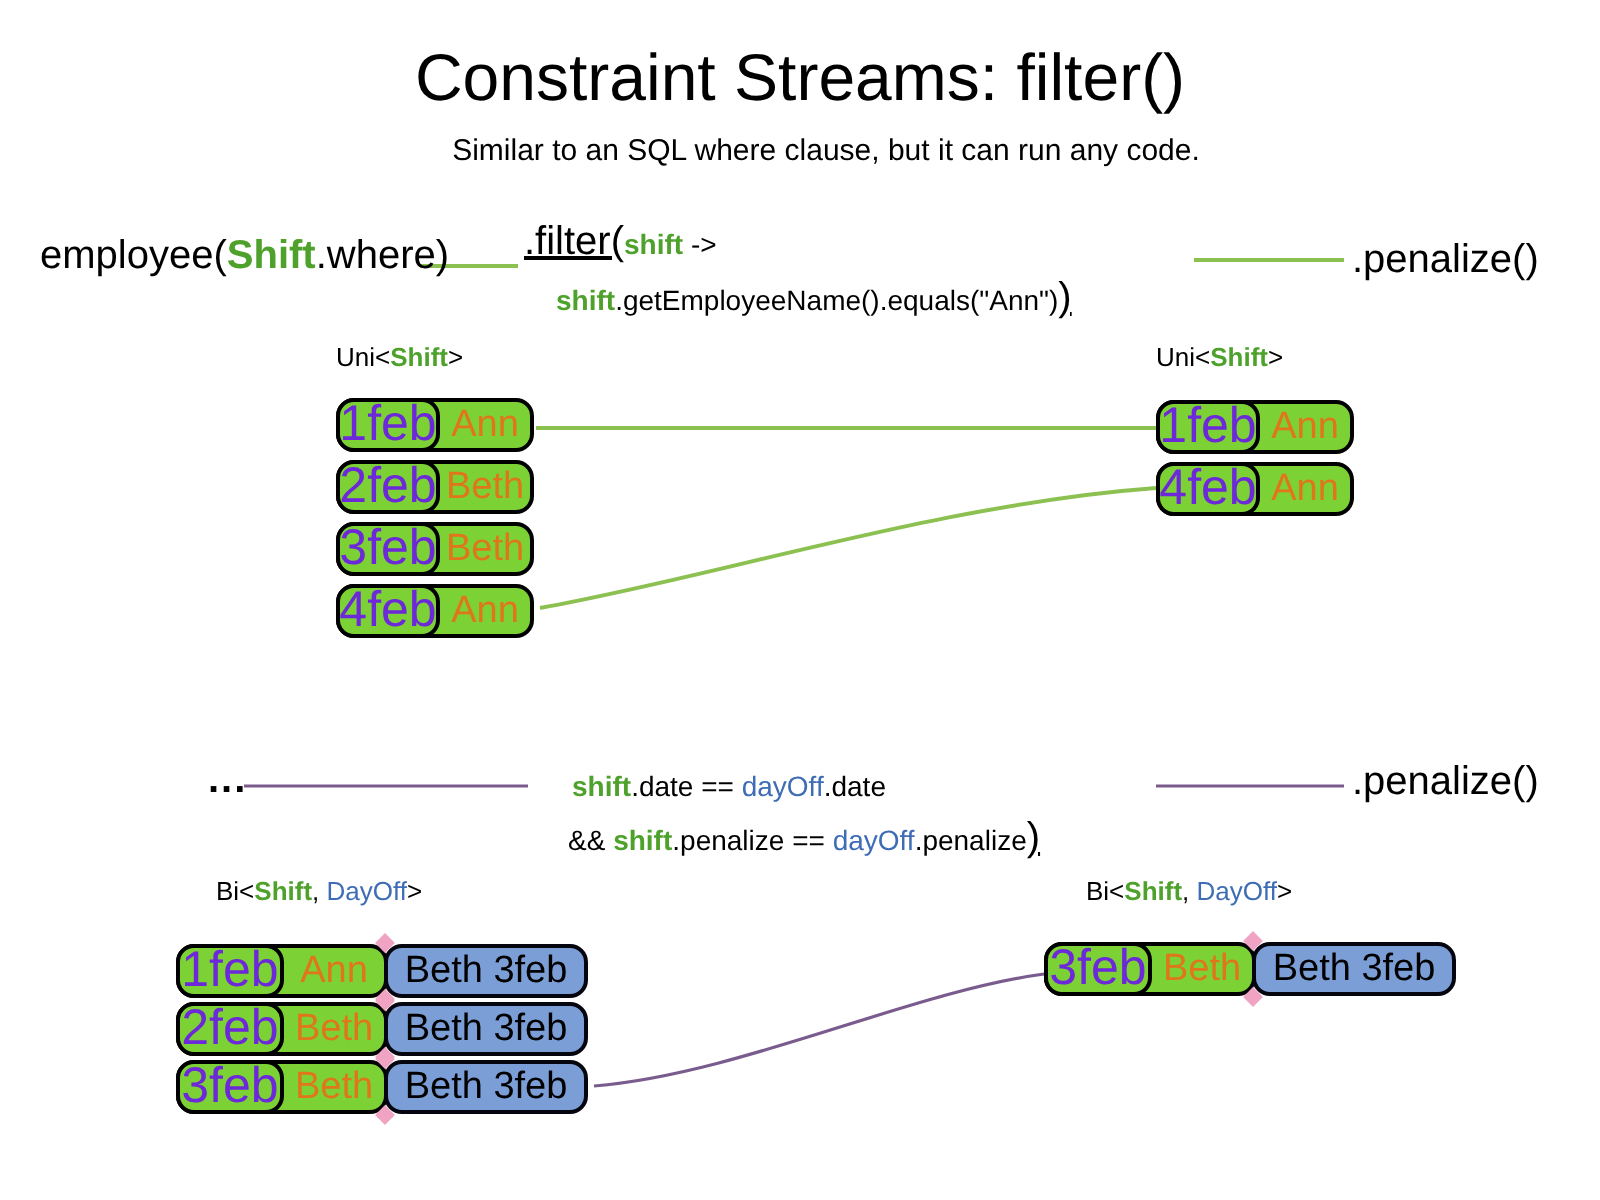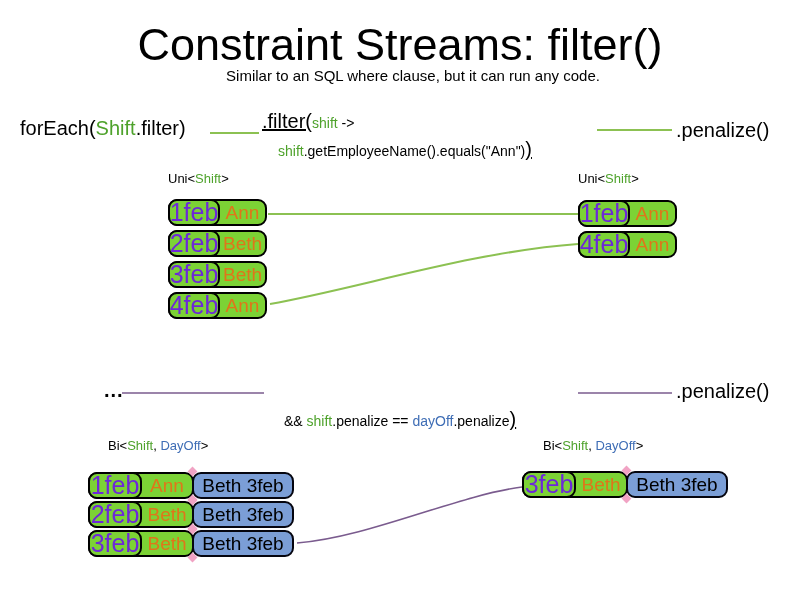--- a/index.html
+++ b/index.html
@@ -1,26 +1,26 @@
 <!DOCTYPE html>
 <html style="--green_box: #7CD235; --green_text: #4EA22B; --blue_box: #7B9ED6; --blue_text: #3E6DB5; --orange_text: #E0751A; --connector_green: #8CC152; --connector_purple: #7A5B8E; --seam_diamond: #F1A3C4;"><head>
 <meta charset="utf-8">
 <style>
   html,body{margin:0;padding:0;background:#ffffff;}
   .slide{
     position:relative;width:800px;height:600px;background:#ffffff;overflow:hidden;
     font-family:"Liberation Sans","DejaVu Sans",sans-serif;color:#000;
   }
   .abs{position:absolute;line-height:1;white-space:pre;}
-  .title{width:800px;text-align:center;font-size:45px;font-weight:400;}
+  .title{width:800px;text-align:center;font-size:33px;font-weight:400;}
   .subtitle{width:800px;text-align:center;font-size:15px;padding-left:13px;}
   .code{font-size:20px;}
   .sm{font-size:14px;}
   .big{font-size:20px;text-decoration:underline;}
-  .g{color:var(--green_text,#4EA22B);}
+  .g{color:var(--green_text,#4EA22B);font-weight:bold;}
   .b{color:var(--blue_text,#3E6DB5);}
   .o{color:var(--orange_text,#E0751A);}
   .type-label{font-size:13px;}
   .ellipsis{font-size:20px;font-weight:700;letter-spacing:1px;}
 
   .connectors{position:absolute;left:0;top:0;}
   .cg{stroke:var(--connector_green,#8CC152);stroke-width:2;fill:none;}
   .cp{stroke:var(--connector_purple,#7A5B8E);stroke-width:1.6;fill:none;}
 
   .shift-card{
@@ -66,21 +66,21 @@
     <line class="cg" x1="268" y1="214" x2="578" y2="214"></line>
     <path class="cg" d="M270,304 C360,288 470,252 578,244"></path>
     <line class="cp" x1="122" y1="393" x2="264" y2="393"></line>
     <line class="cp" x1="578" y1="393" x2="672" y2="393"></line>
     <path class="cp" d="M297,543 C370,537 455,496 522,487"></path>
   </svg>
 
   <div class="abs title" style="top:22px;left:0;">Constraint Streams: filter()</div>
   <div class="abs subtitle" style="top:68px;left:0;">Similar to an SQL where clause, but it can run any code.</div>
 
-  <div class="abs code" style="left:20px;top:118px;"><span>forEach(</span><span class="g">Shift</span><span>.filter)</span></div>
+  <div class="abs code" style="left:20px;top:118px;"><span>employee(</span><span class="g">Shift</span><span>.where)</span></div>
 
   <div class="abs" style="left:262px;top:111px;"><span class="big">.filter(</span><span class="sm g">shift</span><span class="sm"> -&gt;</span></div>
 
   <div class="abs" style="left:278px;top:139px;"><span class="sm g">shift</span><span class="sm">.getEmployeeName().equals("Ann")</span><span class="big">)</span></div>
 
   <div class="abs code" style="left:676px;top:120px;">.penalize()</div>
 
   <div class="abs type-label" style="left:168px;top:172px;"><span>Uni&lt;</span><span class="g">Shift</span><span>&gt;</span></div>
   <div class="abs type-label" style="left:578px;top:172px;"><span>Uni&lt;</span><span class="g">Shift</span><span>&gt;</span></div>
 
@@ -106,20 +106,21 @@
       <span class="date-chip">1feb</span>
     </div>
   <div class="shift-card" style="left:578px;top:231px;">
       <span class="employee o">Ann</span>
       <span class="date-chip">4feb</span>
     </div>
 
   <div class="abs ellipsis" style="left:104px;top:380px;">...</div>
 
 
+  <div class="abs" style="left:286px;top:386px;"><span class="sm g">shift</span><span class="sm">.date == </span><span class="sm b">dayOff</span><span class="sm">.date</span></div>
 
   <div class="abs" style="left:284px;top:409px;"><span class="sm">&amp;&amp; </span><span class="sm g">shift</span><span class="sm">.penalize == </span><span class="sm b">dayOff</span><span class="sm">.penalize</span><span class="big">)</span></div>
 
   <div class="abs code" style="left:676px;top:381px;">.penalize()</div>
 
   <div class="abs type-label" style="left:108px;top:439px;"><span>Bi&lt;</span><span class="g">Shift</span><span>, </span><span class="b">DayOff</span><span>&gt;</span></div>
   <div class="abs type-label" style="left:543px;top:439px;"><span>Bi&lt;</span><span class="g">Shift</span><span>, </span><span class="b">DayOff</span><span>&gt;</span></div>
 
   <div class="bi-row" style="left:88px;top:472px;">
     <div class="shift-card">

